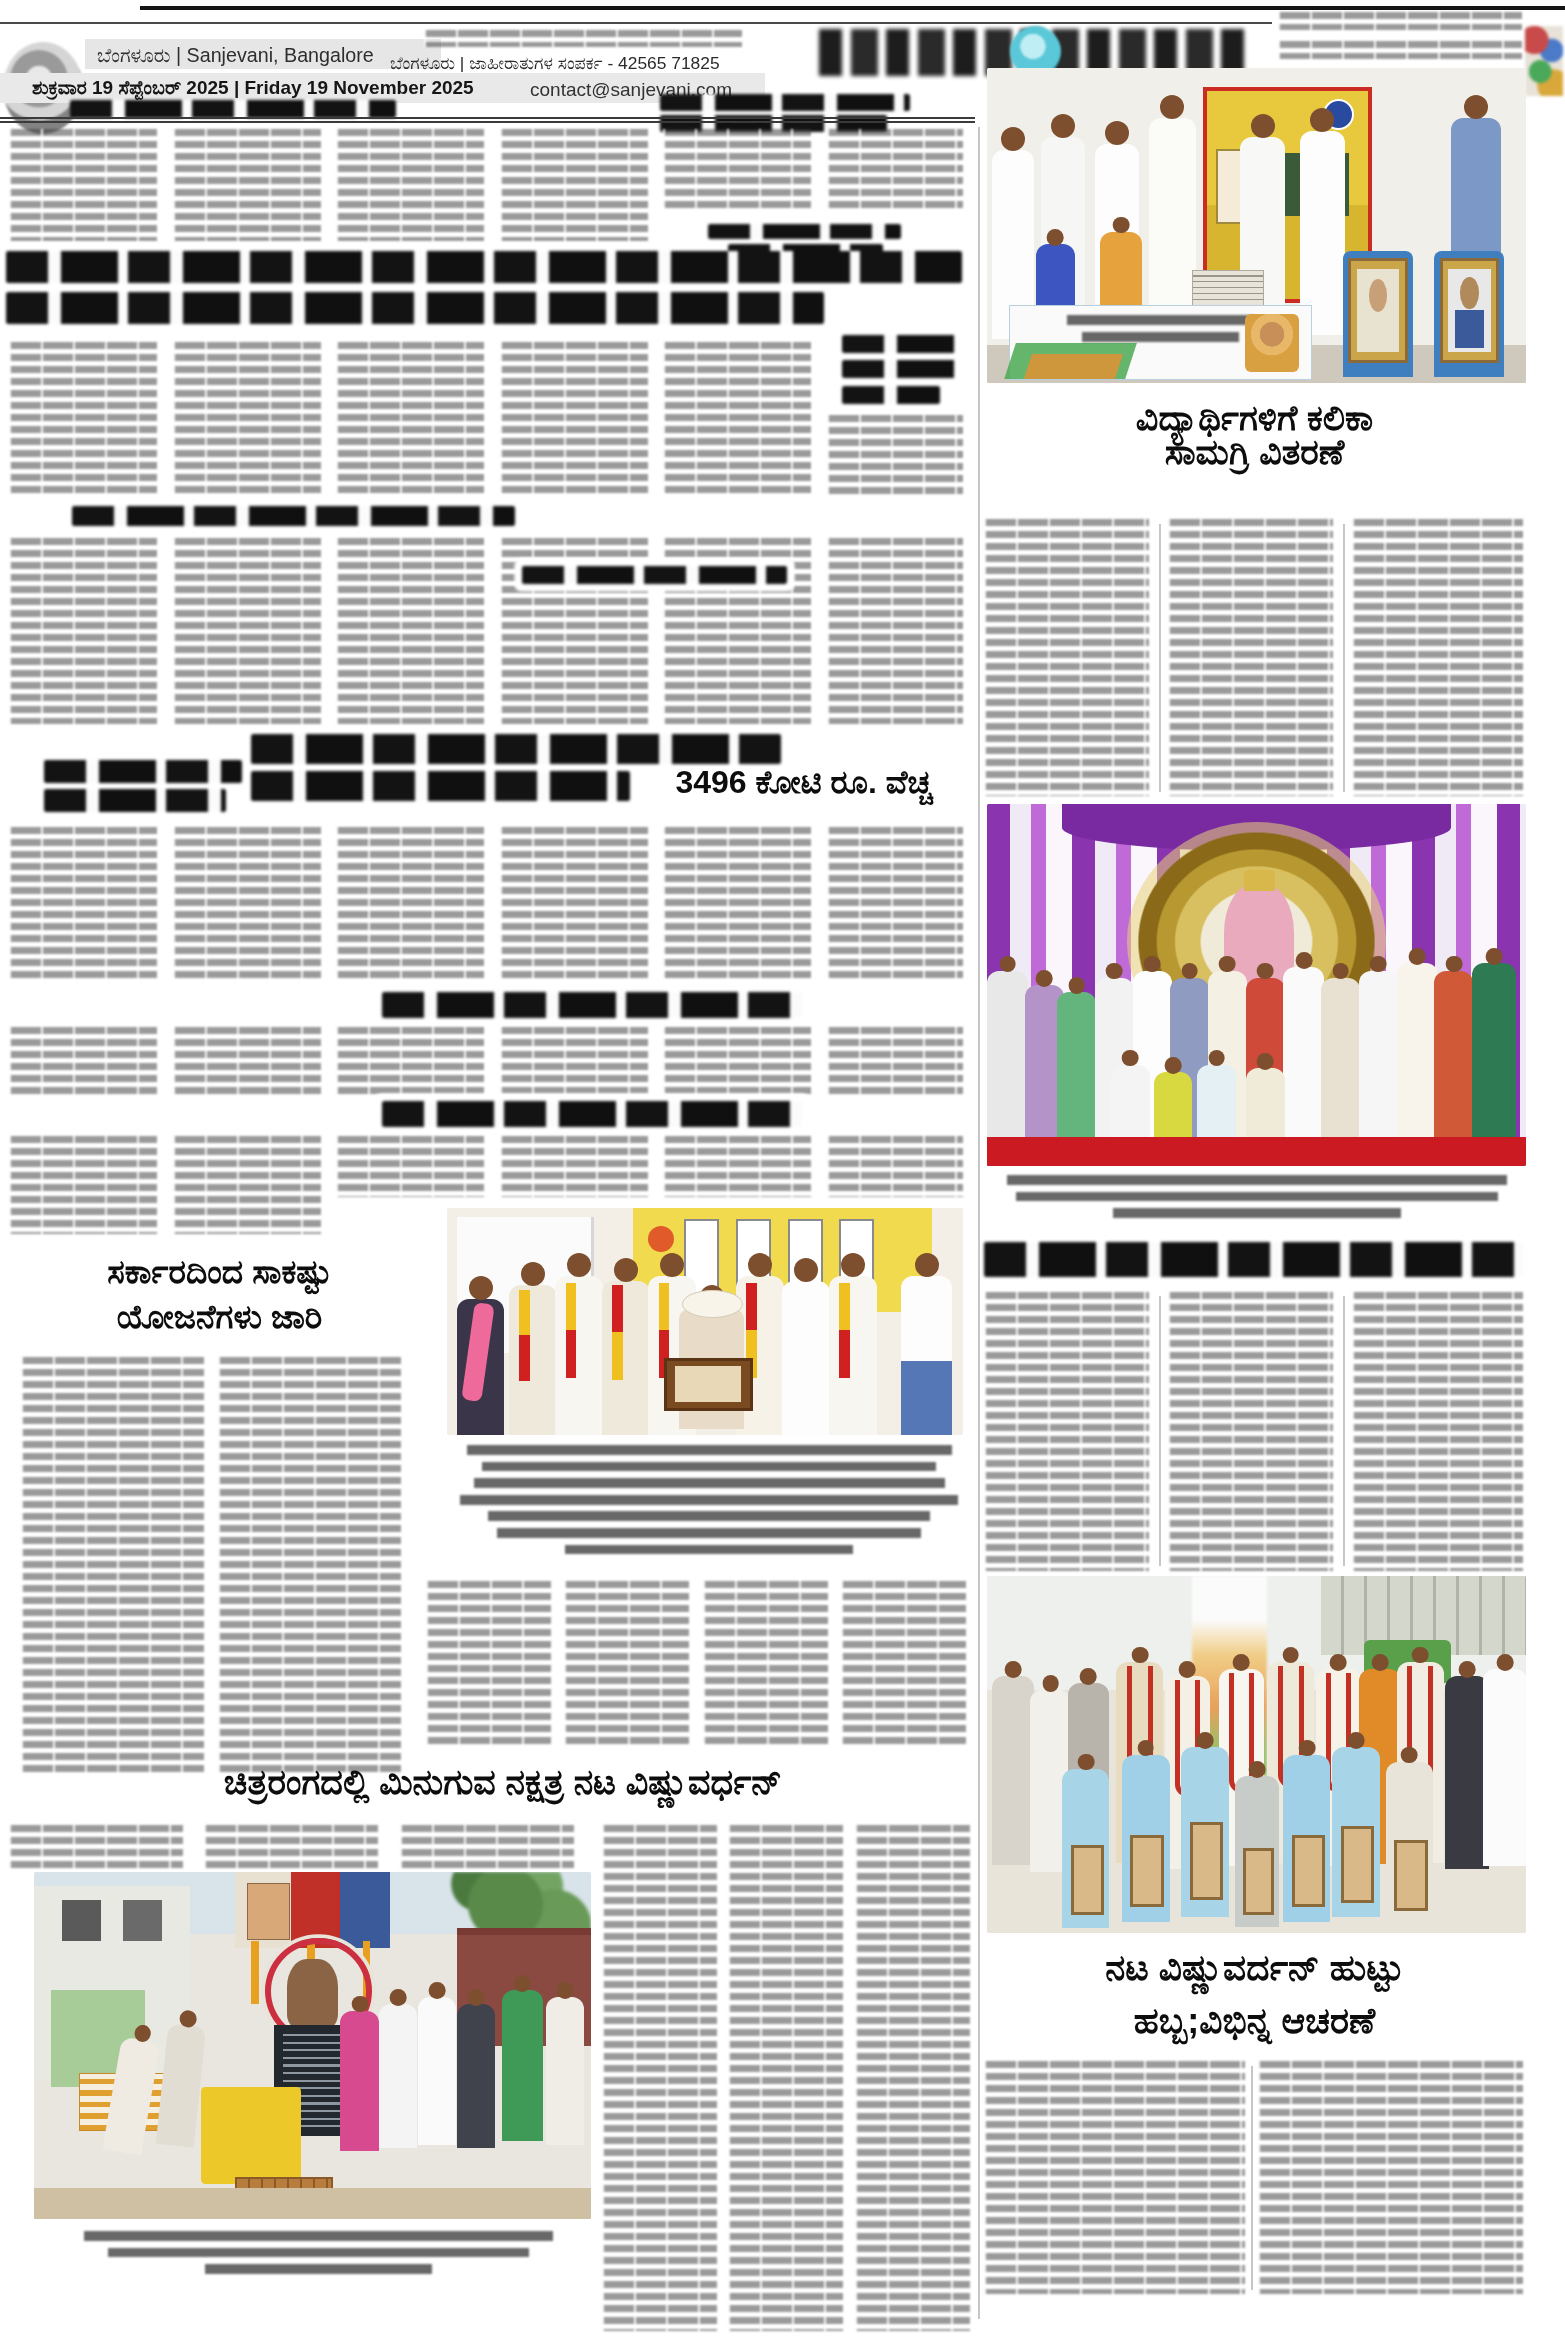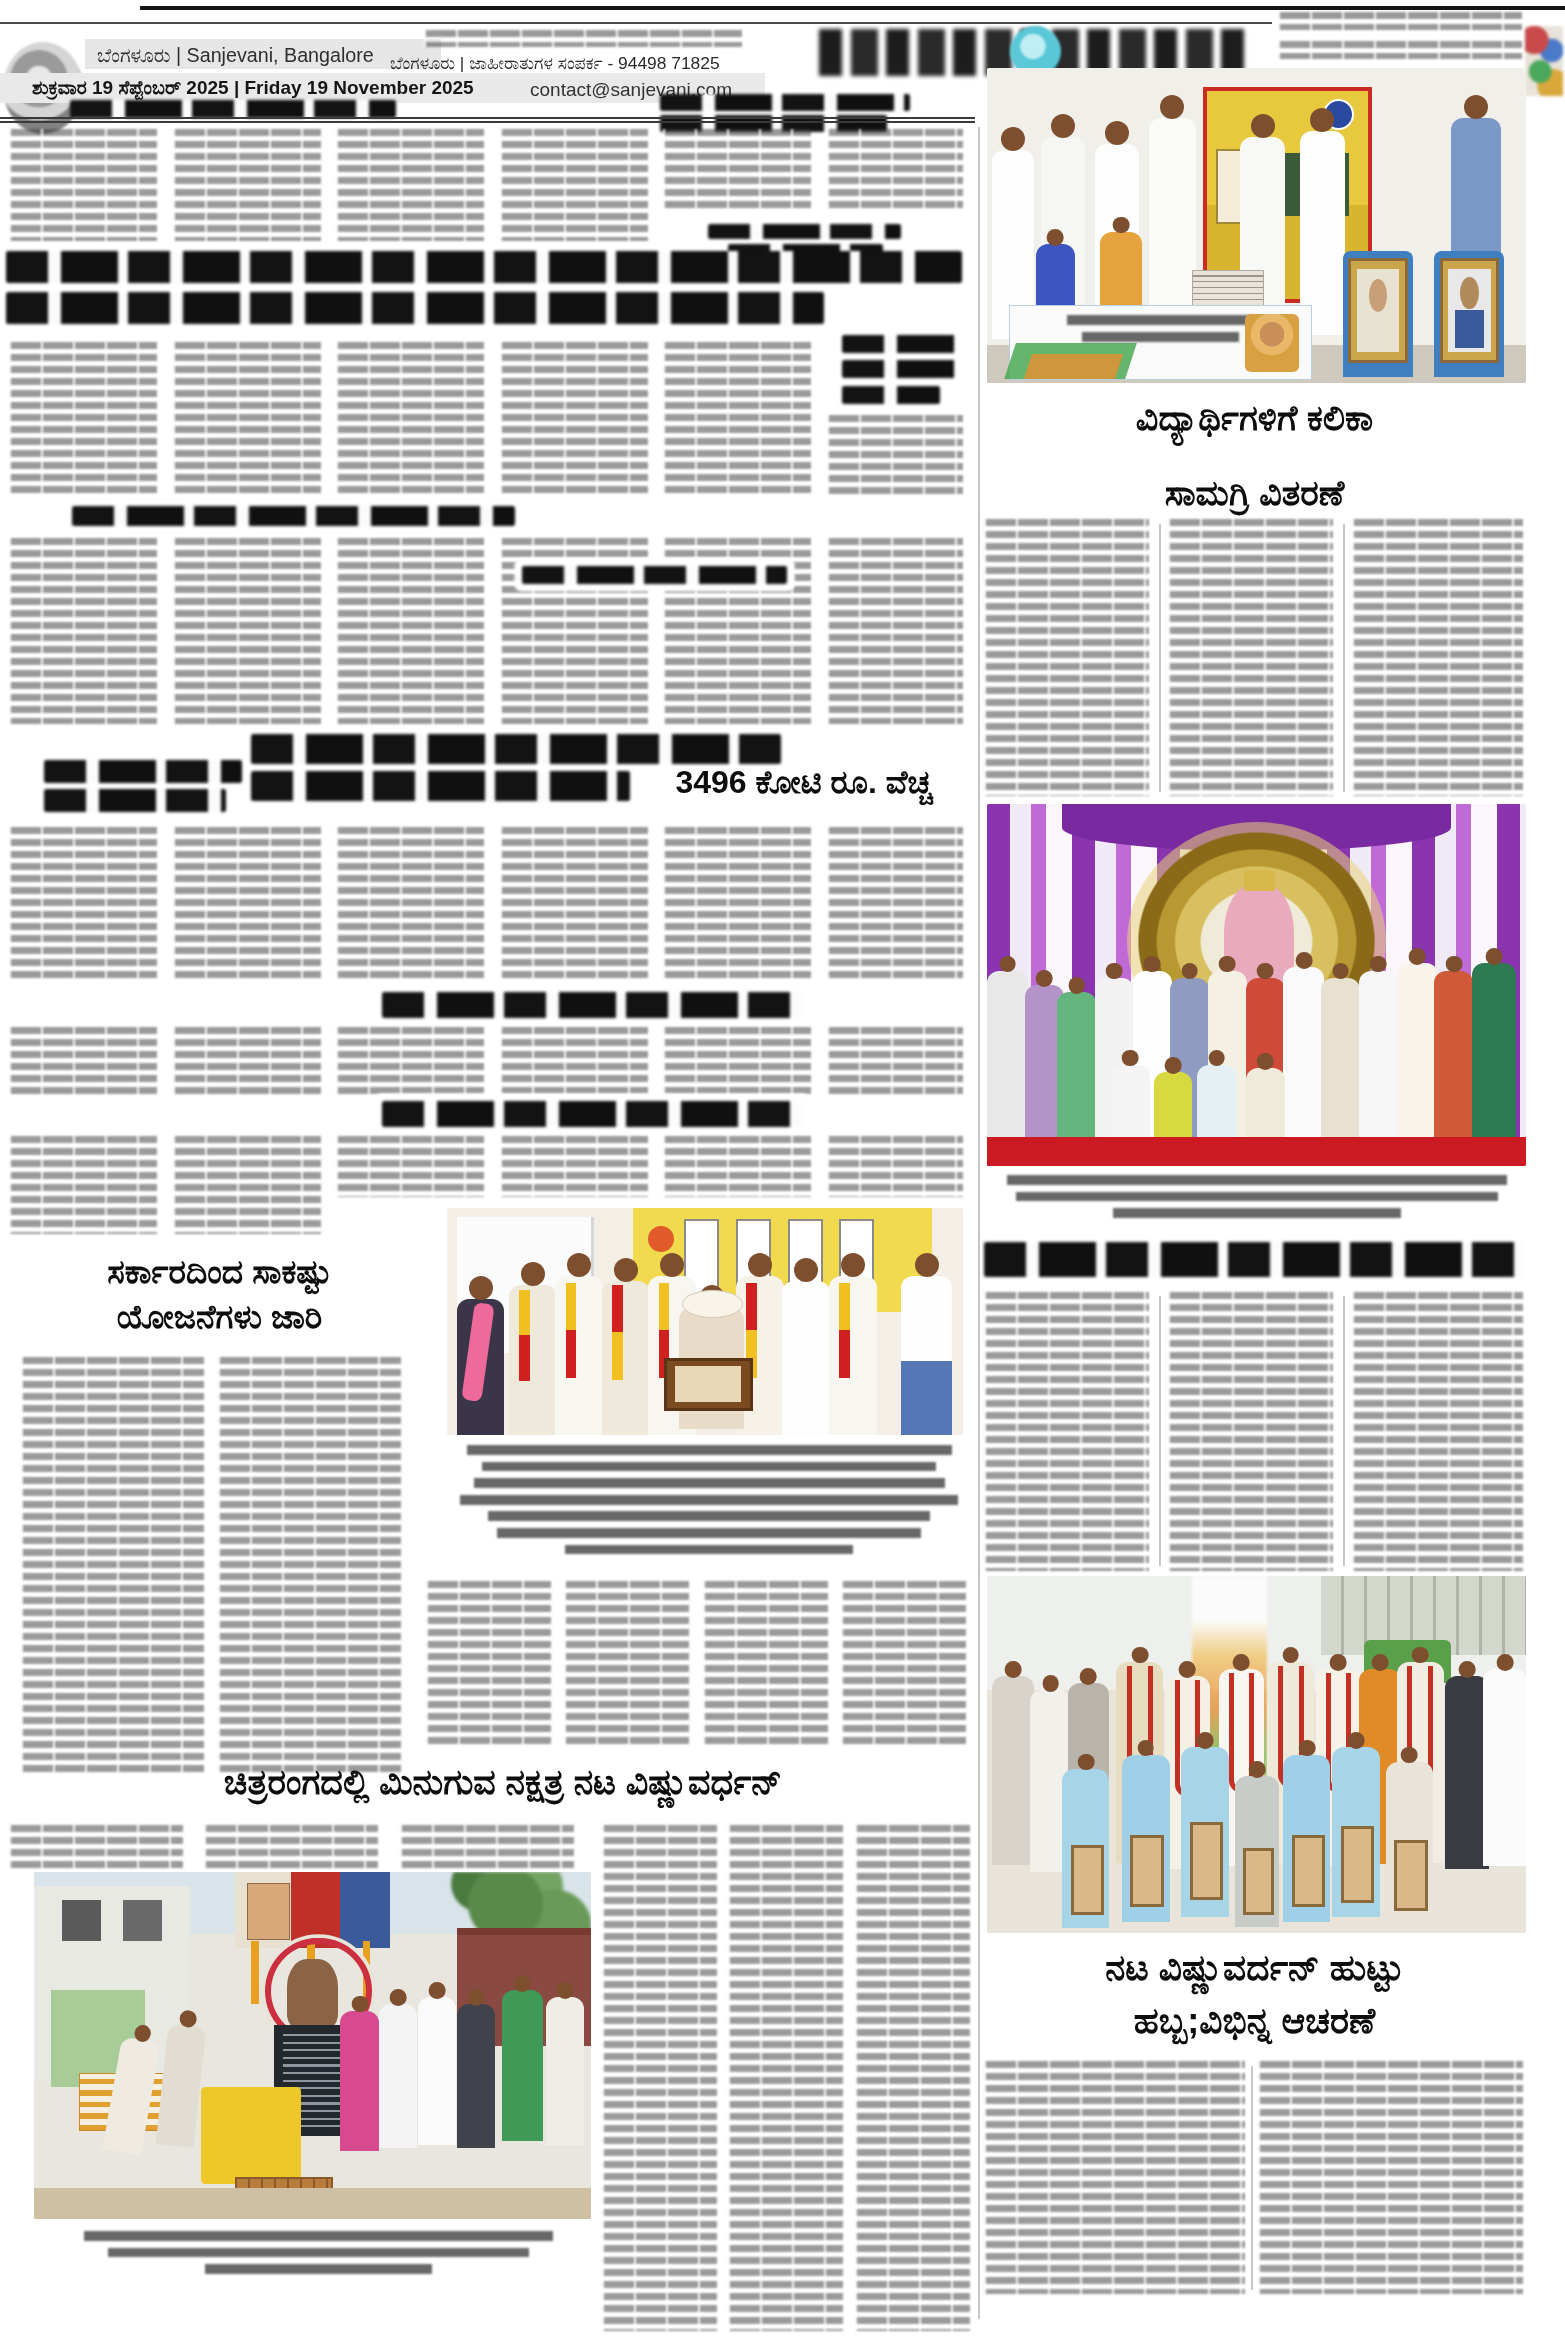--- a/index.html
+++ b/index.html
@@ -43,21 +43,21 @@
 <div class="abs" style="left:0;top:22px;width:1272px;height:2.3px;background:#4a4a4a;"></div>
 
 <div class="abs" style="left:0;top:0;width:1565px;height:125px;">
   <div class="abs" style="left:3px;top:42px;width:80px;height:92px;border-radius:50%;
     background:radial-gradient(circle at 45% 40%,#e8e8e8 0 18%,#9a9a9a 19% 40%,#d5d5d5 41% 58%,#828282 59% 78%,#ffffff 79%);filter:blur(1.1px);"></div>
 
   <div class="abs" style="left:85px;top:39px;width:356px;height:30px;background:#e6e6e6;"></div>
   <div class="abs" style="left:97px;top:44px;font-size:19.7px;color:#2e2e2e;filter:blur(0.5px);white-space:nowrap;">ಬೆಂಗಳೂರು | Sanjevani, Bangalore</div>
 
   <div class="abs bt" style="left:424px;top:30px;width:318px;height:16.7px;"></div>
-  <div class="abs" style="left:390px;top:53px;font-size:17.4px;color:#2a2a2a;filter:blur(0.5px);white-space:nowrap;">ಬೆಂಗಳೂರು | ಜಾಹೀರಾತುಗಳ ಸಂಪರ್ಕ - 94498 71825</div>
+  <div class="abs" style="left:390px;top:53px;font-size:17.4px;color:#2a2a2a;filter:blur(0.5px);white-space:nowrap;">ಬೆಂಗಳೂರು | ಜಾಹೀರಾತುಗಳ ಸಂಪರ್ಕ - 42565 71825</div>
 
   <div class="abs" style="left:819px;top:19.7px;width:429px;height:65px;">
     <div class="abs" style="left:0;top:9px;width:429px;height:47px;
       background:repeating-linear-gradient(90deg,#1d1d1d 0 23px,#ffffff 23px 32px,#2a2a2a 32px 59px,#ffffff 59px 67px);filter:blur(1.9px);"></div>
     <div class="abs" style="left:191px;top:6px;width:51px;height:51px;border-radius:50%;
       background:radial-gradient(circle at 45% 40%,#bfeef4 0 30%,#5ac8d8 31% 70%,#3aa8b8 71%);filter:blur(1.1px);"></div>
   </div>
 
   <div class="abs bt" style="left:1278px;top:12px;width:244px;height:18px;"></div>
   <div class="abs bt" style="left:1278px;top:41px;width:244px;height:18px;"></div>
@@ -304,21 +304,21 @@
     <div class="frame" style="left:8%;top:6%;width:76%;height:78%;background:#caa54a;">
       <div class="abs" style="left:10%;top:8%;width:80%;height:84%;background:#e8e8e8;">
         <div class="abs" style="left:28%;top:10%;width:44%;height:38%;border-radius:50%;background:#b08a5a;"></div>
         <div class="abs" style="left:16%;top:50%;width:68%;height:46%;background:#3a5a9a;"></div>
       </div>
     </div>
   </div>
 </div>
 
 <div class="abs hl" style="left:984px;top:397px;width:541px;font-size:35px;">ವಿದ್ಯಾರ್ಥಿಗಳಿಗೆ ಕಲಿಕಾ</div>
-<div class="abs hl" style="left:984px;top:472px;width:541px;font-size:35px;">ಸಾಮಗ್ರಿ ವಿತರಣೆ</div>
+<div class="abs hl" style="left:984px;top:431px;width:541px;font-size:35px;">ಸಾಮಗ್ರಿ ವಿತರಣೆ</div>
 
 <div class="abs bt" style="left:984px;top:519px;width:165px;height:277px;"></div>
 <div class="abs bt" style="left:1168px;top:519px;width:165px;height:277px;"></div>
 <div class="abs bt" style="left:1352px;top:519px;width:171px;height:277px;"></div>
 <div class="abs vr" style="left:1159px;top:524px;height:268px;"></div>
 <div class="abs vr" style="left:1343px;top:524px;height:268px;"></div>
 
 <div class="abs photo" style="left:987px;top:804px;width:539px;height:362px;
      background:repeating-linear-gradient(90deg,#8a34b0 0 23px,#f0eaf6 23px 44px,#c06ad8 44px 59px,#faf6fc 59px 85px);">
   <div class="abs" style="left:14%;top:0;width:72%;height:13%;background:#7a2aa0;border-radius:0 0 100% 100%/0 0 100% 100%;"></div>

